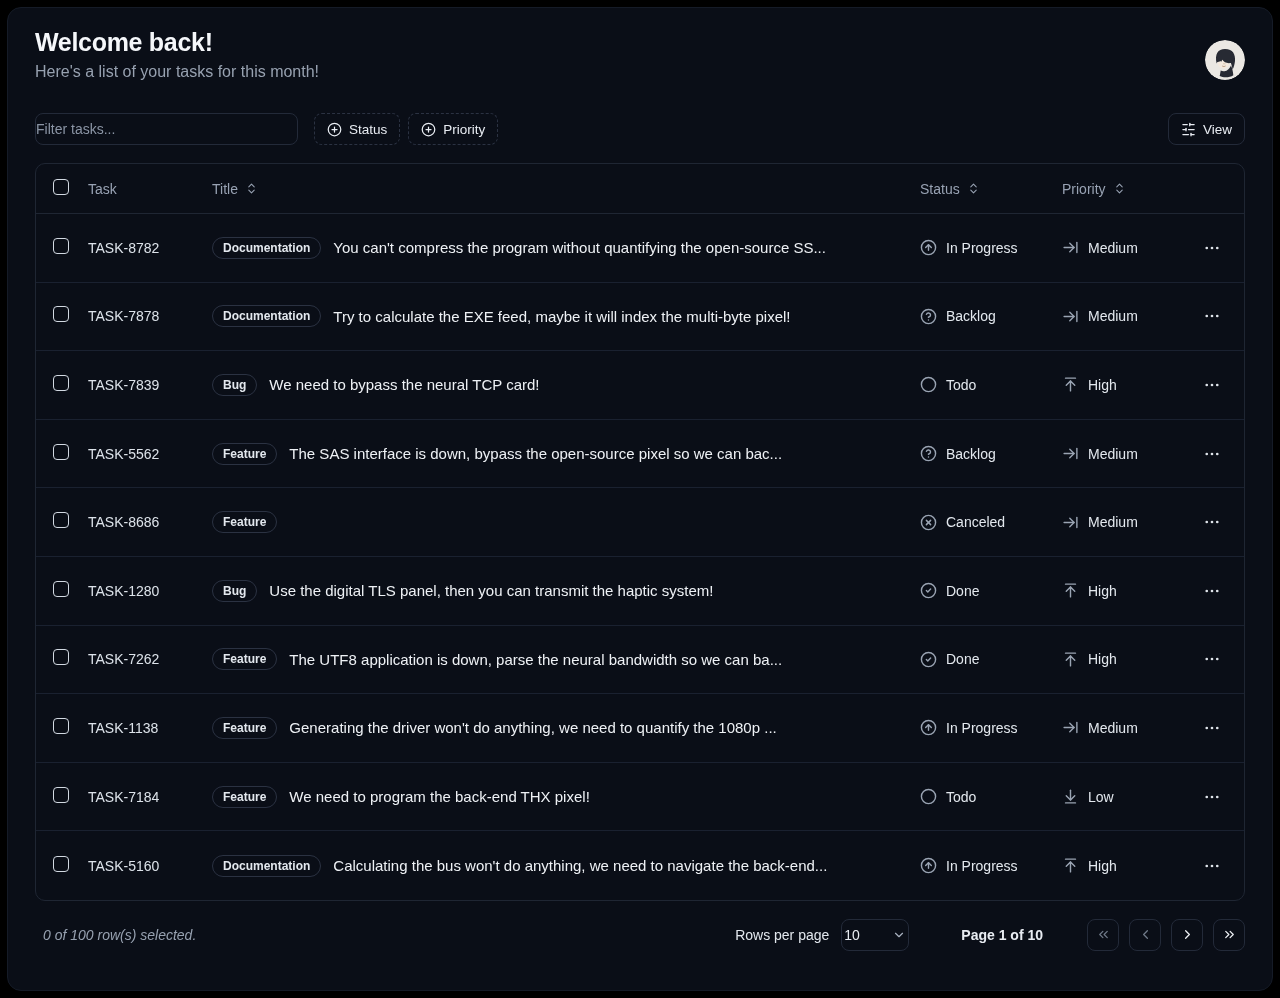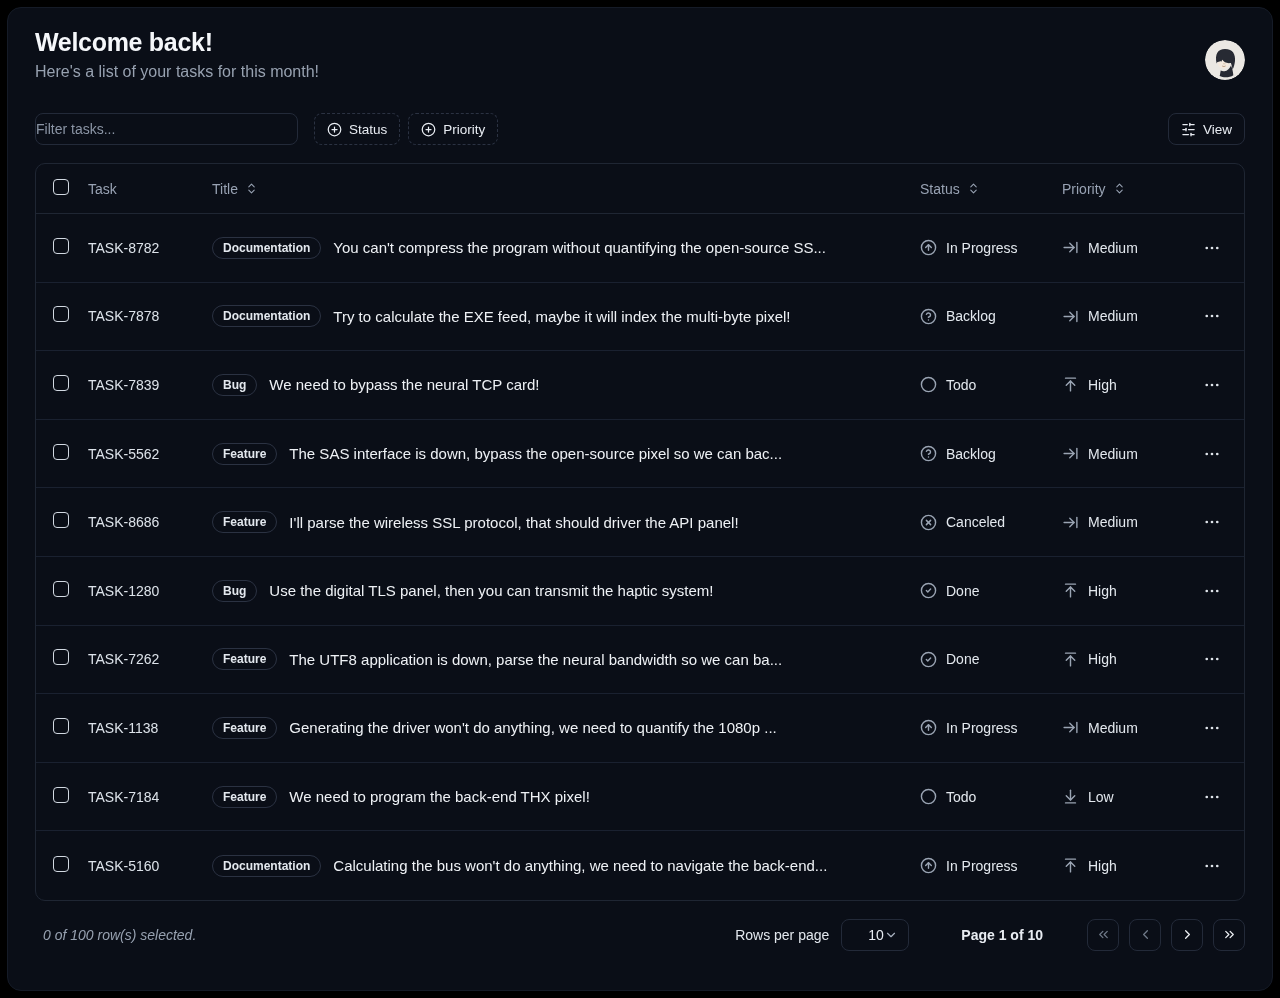--- a/index.html
+++ b/index.html
@@ -75,21 +75,21 @@
     width: 30px; height: 26px; display: flex; align-items: center; justify-content: center;
     background: transparent; border: none; border-radius: 6px; color: #dfe4ea; cursor: pointer;
   }
   .dots-btn .icon { width: 18px; height: 18px; }
   
   .table-footer { display: flex; align-items: center; margin-top: 18px; height: 32px; }
   .selection-text { font-size: 14px; color: #97a1b0; margin-left: 8px; font-style: italic; }
   .rpp-label { font-size: 14px; font-weight: 500; color: #e3e8ee; }
   .select-box {
     display: inline-flex; align-items: center; justify-content: space-between;
-    width: 68px; height: 32px; margin-left: 12px; padding: 0 26px;
+    width: 68px; height: 32px; margin-left: 12px; padding: 0 2px;
     border: 1px solid #232a39; border-radius: 8px; background: transparent;
     color: #e8ecf2; font-size: 14px; cursor: pointer; font-family: inherit;
   }
   .select-box .icon { width: 14px; height: 14px; color: #aab3c0; }
   .page-info { font-size: 14px; font-weight: 600; color: #e8ecf2; margin-left: 52px; }
   .pager { display: flex; gap: 10px; margin-left: 44px; }
   .pager-btn {
     width: 32px; height: 32px; display: flex; align-items: center; justify-content: center;
     background: transparent; border: 1px solid #232a39; border-radius: 8px;
     color: #eef1f5; cursor: pointer;
@@ -401,21 +401,20 @@
 
     <div class="tgrid trow">
       <div class="cell-check">
         <span class="checkbox"></span>
       </div>
       <div class="cell-task">
         <span class="task-id">TASK-8686</span>
       </div>
       <div class="cell-title">
         <span class="badge">Feature</span>
-        <span class="row-title">I'll parse the wireless SSL protocol, that should driver the API panel!</span>
       </div>
       <div class="cell-status">
         <span class="status-wrap">
           <svg class="icon">
                 <use href="#circle-x"></use>
               </svg>
           <span>Canceled</span>
         </span>
       </div>
       <div class="cell-priority">

